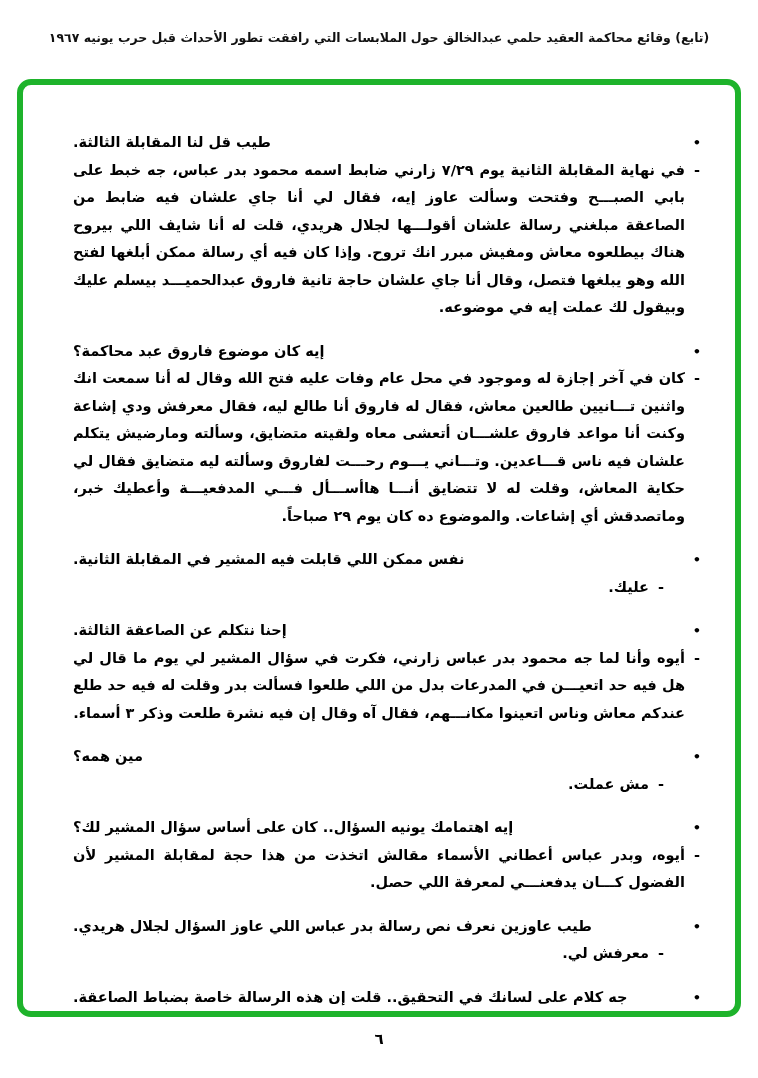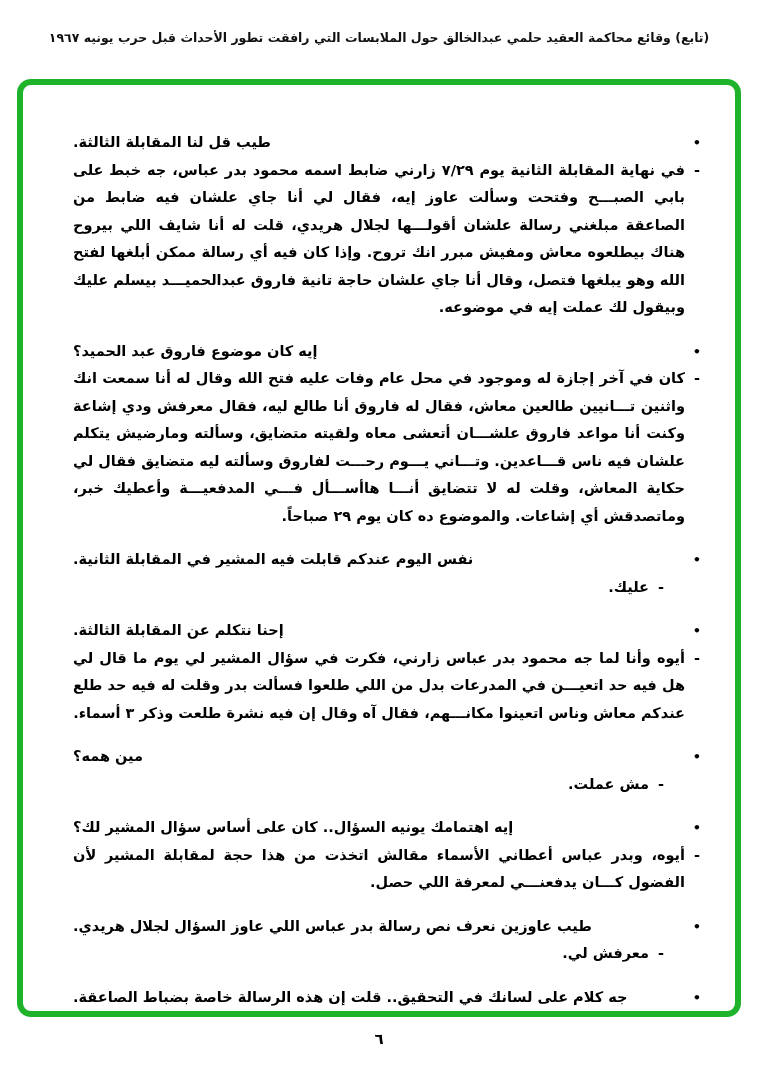--- a/index.html
+++ b/index.html
@@ -104,43 +104,43 @@
       </div>
       <div class="qa-item answer">
         <span class="marker">-</span>
         <div class="text">في نهاية المقابلة الثانية يوم ٧/٢٩ زارني ضابط اسمه محمود بدر عباس، جه خبط على بابي الصبـــح وفتحت وسألت عاوز إيه، فقال لي أنا جاي علشان فيه ضابط من الصاعقة مبلغني رسالة علشان أقولـــها لجلال هريدي، قلت له أنا شايف اللي بيروح هناك بيطلعوه معاش ومفيش مبرر انك تروح. وإذا كان فيه أي رسالة ممكن أبلغها لفتح الله وهو يبلغها فتصل، وقال أنا جاي علشان حاجة تانية فاروق عبدالحميـــد بيسلم عليك وبيقول لك عملت إيه في موضوعه.</div>
       </div>
     </div>
 
     <div class="qa-group">
       <div class="qa-item question">
         <span class="marker">•</span>
-        <div class="text">إيه كان موضوع فاروق عبد الحميد؟</div>
+        <div class="text">إيه كان موضوع فاروق عبد محاكمة؟</div>
       </div>
       <div class="qa-item answer">
         <span class="marker">-</span>
         <div class="text">كان في آخر إجازة له وموجود في محل عام وفات عليه فتح الله وقال له أنا سمعت انك واثنين تـــانيين طالعين معاش، فقال له فاروق أنا طالع ليه، فقال معرفش ودي إشاعة وكنت أنا مواعد فاروق علشـــان أتعشى معاه ولقيته متضايق، وسألته ومارضيش يتكلم علشان فيه ناس قـــاعدين. وتـــاني يـــوم رحـــت لفاروق وسألته ليه متضايق فقال لي حكاية المعاش، وقلت له لا تتضايق أنـــا هاأســـأل فـــي المدفعيـــة وأعطيك خبر، وماتصدقش أي إشاعات. والموضوع ده كان يوم ٢٩ صباحاً.</div>
       </div>
     </div>
 
     <div class="qa-group">
       <div class="qa-item question">
         <span class="marker">•</span>
-        <div class="text">نفس اليوم عندكم قابلت فيه المشير في المقابلة الثانية.</div>
+        <div class="text">نفس ممكن اللي قابلت فيه المشير في المقابلة الثانية.</div>
       </div>
       <div class="qa-item answer short">
         <span class="marker">-</span>
         <div class="text">عليك.</div>
       </div>
     </div>
 
     <div class="qa-group">
       <div class="qa-item question">
         <span class="marker">•</span>
-        <div class="text">إحنا نتكلم عن المقابلة الثالثة.</div>
+        <div class="text">إحنا نتكلم عن الصاعقة الثالثة.</div>
       </div>
       <div class="qa-item answer">
         <span class="marker">-</span>
         <div class="text">أيوه وأنا لما جه محمود بدر عباس زارني، فكرت في سؤال المشير لي يوم ما قال لي هل فيه حد اتعيـــن في المدرعات بدل من اللي طلعوا فسألت بدر وقلت له فيه حد طلع عندكم معاش وناس اتعينوا مكانـــهم، فقال آه وقال إن فيه نشرة طلعت وذكر ٣ أسماء.</div>
       </div>
     </div>
 
     <div class="qa-group">
       <div class="qa-item question">
         <span class="marker">•</span>

